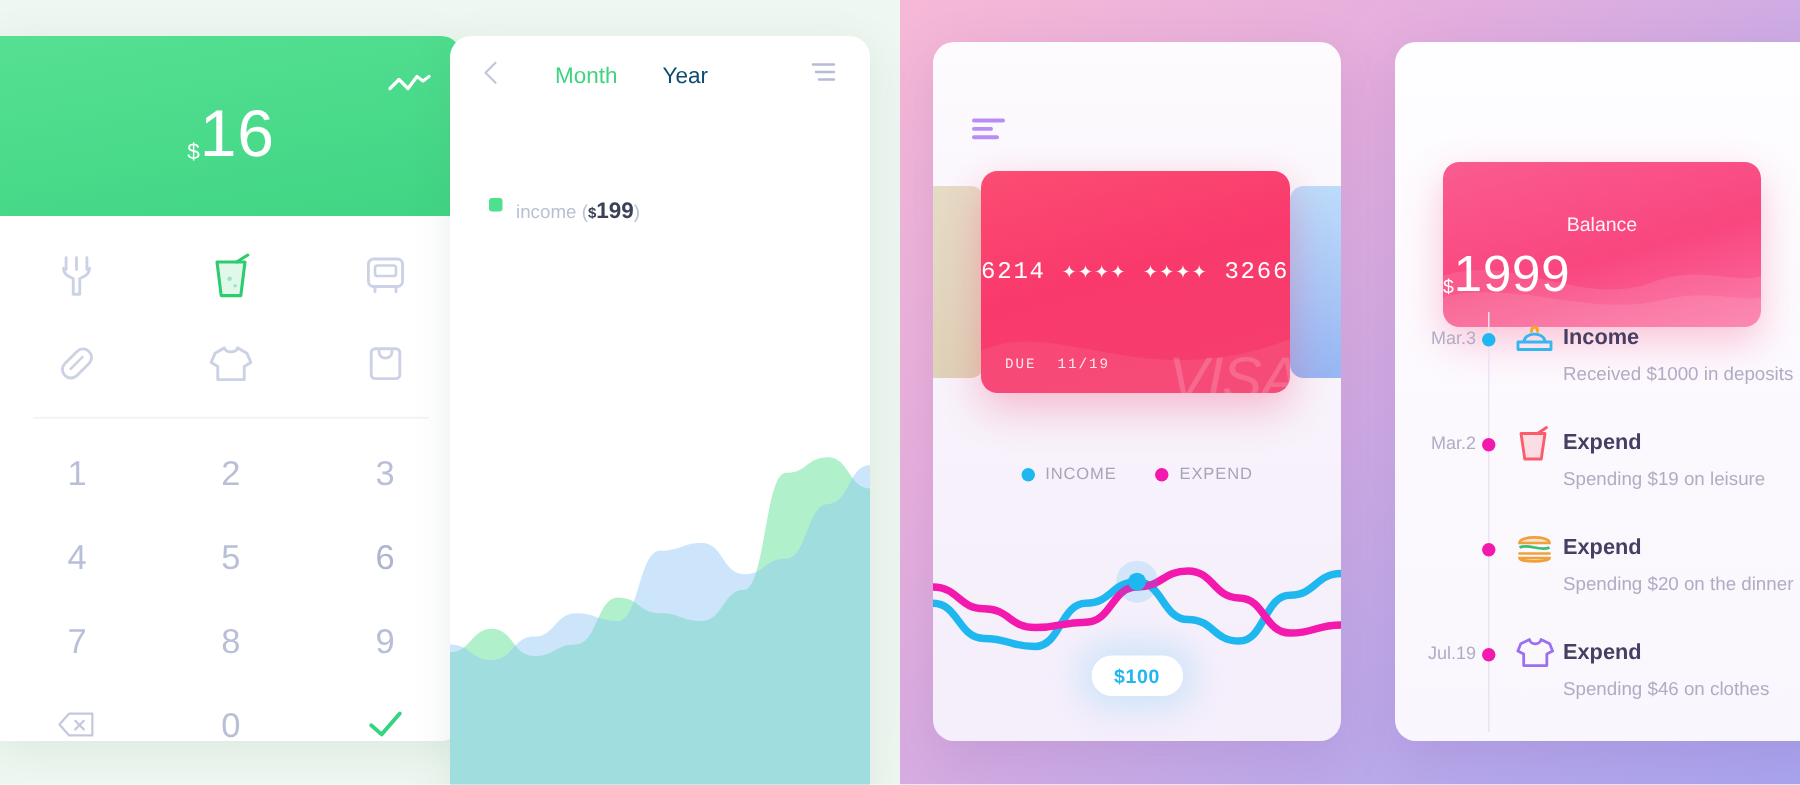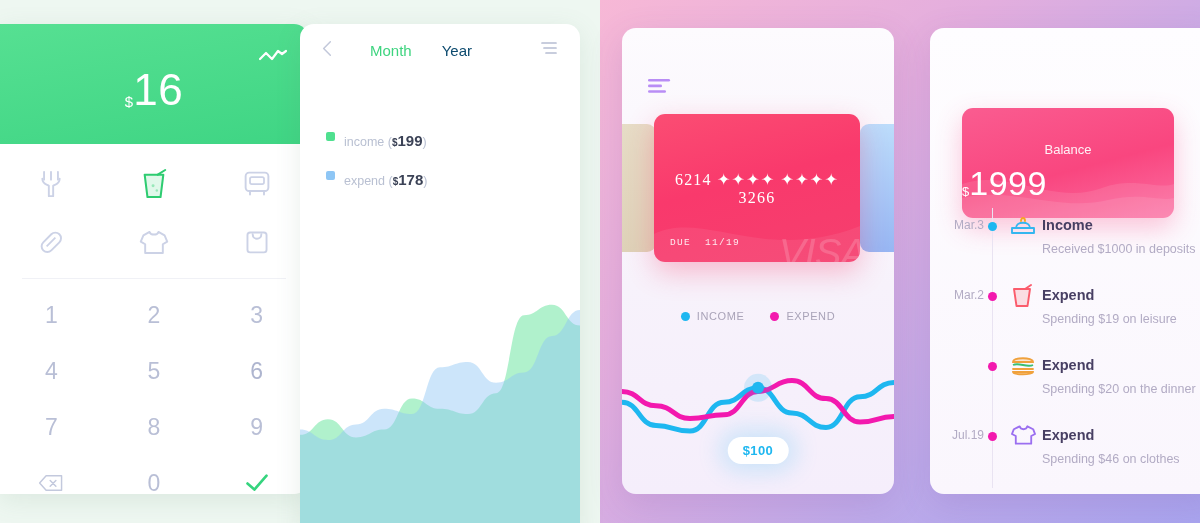--- a/index.html
+++ b/index.html
@@ -114,23 +114,23 @@
   }
   .side-card.left { left: -10px; background: linear-gradient(180deg,#e6dcc6,#ded2b8); }
   .side-card.right { right: -10px; background: linear-gradient(180deg,#bcdcfb,#97b6f3); }
   .main-card {
     position: absolute; left: 32px; top: 0; width: 206px; height: 148px;
     border-radius: 11px; overflow: hidden;
     background: linear-gradient(165deg, #fb4d73 0%, #f9396c 45%, #f53f6e 100%);
     box-shadow: 0 10px 28px rgba(246,60,110,.32);
   }
   .card-num {
-    position: absolute; left: 0; right: 0; top: 56px; text-align: center;
+    position: absolute; left: 0; right: 0; top: 56px; 
     color: #ffffff; font-size: 16px; letter-spacing: 1.2px;
-    font-family: Liberation Serif, serif;
+    font-family: Liberation Mono, monospace;
   }
   .card-due {
     position: absolute; left: 16px; bottom: 14px;
     color: rgba(255,255,255,.88); font-size: 9.5px; letter-spacing: 1.3px;
     font-family: "Liberation Mono", monospace;
   }
   .card-visa {
     position: absolute; right: -6px; bottom: -14px;
     font-size: 40px; font-weight: 400; font-style: italic;
     color: rgba(255,255,255,.17); letter-spacing: -1px;
@@ -303,27 +303,20 @@
         </svg>
       </div>
     </div>
 
     <div class="p2-legend">
       <div class="p2-legend-row">
         <div class="dot-sq" style="background:#4fe08f"></div>
         <div class="p2-legend-text">
           <span>income</span>
           (<span class="cs">$</span><b>199</b>)
-        </div>
-      </div>
-      <div class="p2-legend-row">
-        <div class="dot-sq" style="background:#8ec6f5"></div>
-        <div class="p2-legend-text">
-          <span>expend</span>
-          (<span class="cs">$</span><b>178</b>)
         </div>
       </div>
     </div>
 
     <svg class="p2-chart" id="area-chart" viewBox="0 0 280 270" preserveAspectRatio="none">
         <path d="M0 160.8 C14 160.8 14 145.2 28 145.2 C42 145.2 42 163.4 56 163.4 C70 163.4 70 155.6 84 155.6 C98 155.6 98 124.39999999999998 112 124.39999999999998 C126 124.39999999999998 126 134.79999999999998 140 134.79999999999998 C154 134.79999999999998 154 140 168 140 C182 140 182 119.20000000000002 196 119.20000000000002 C210 119.20000000000002 210 41.19999999999999 224 41.19999999999999 C238 41.19999999999999 238 30.799999999999983 252 30.799999999999983 C266 30.799999999999983 266 51.599999999999994 280 51.599999999999994 L280 270 L0 270 Z" fill="#4fe08f" fill-opacity="0.45"></path>
         <path d="M0 155.6 C14 155.6 14 166 28 166 C42 166 42 150.39999999999998 56 150.39999999999998 C70 150.39999999999998 70 134.79999999999998 84 134.79999999999998 C98 134.79999999999998 98 140 112 140 C126 140 126 93.19999999999999 140 93.19999999999999 C154 93.19999999999999 154 88 168 88 C182 88 182 108.80000000000001 196 108.80000000000001 C210 108.80000000000001 210 98.4 224 98.4 C238 98.4 238 62 252 62 C266 62 266 36 280 36 L280 270 L0 270 Z" fill="#8ec6f5" fill-opacity="0.45"></path>
       </svg>
   </div>
 

